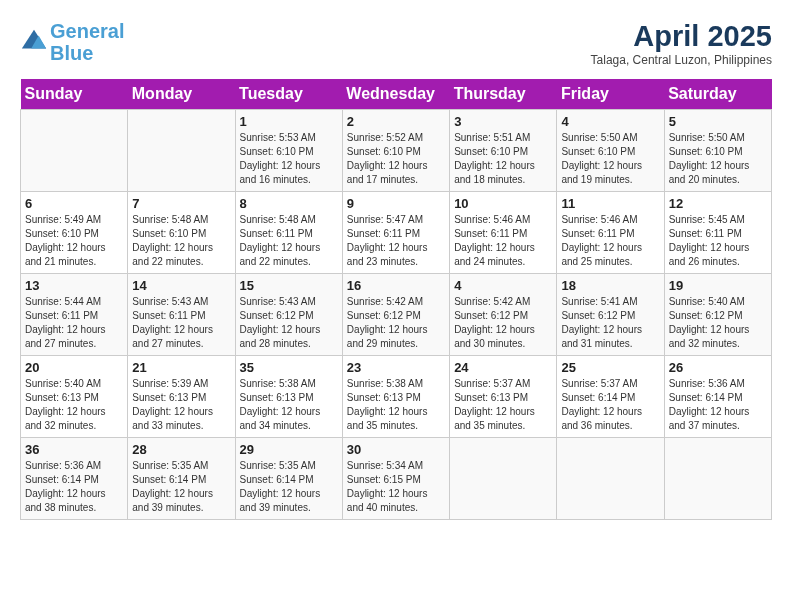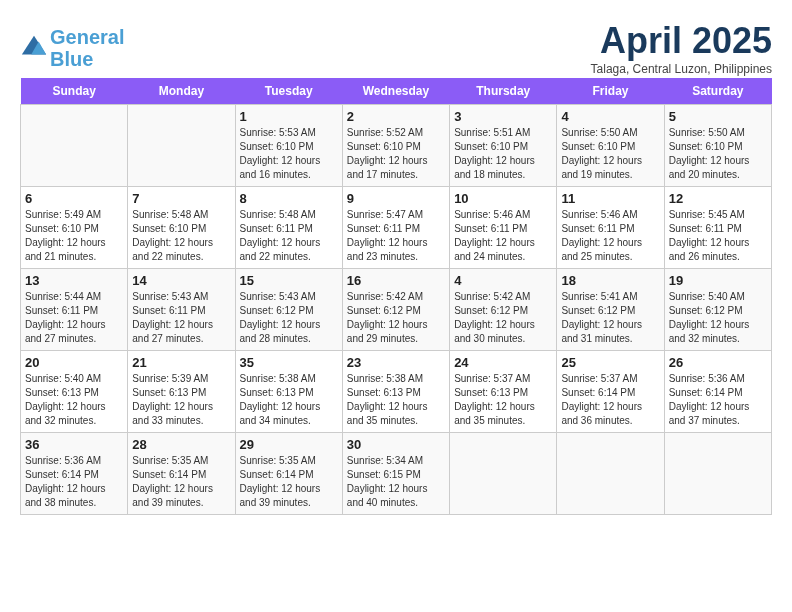--- a/index.html
+++ b/index.html
@@ -6,22 +6,22 @@
     body {
       font-family: Arial, sans-serif;
       background: #fff;
       width: 792px;
       min-height: 612px;
       padding: 20px;
     }
     .header {
       display: flex;
       justify-content: space-between;
-      align-items: center;
-      margin-bottom: 2px;
+      align-items: flex-start;
+      margin-bottom: 12px;
     }
     .logo {
       display: flex;
       align-items: center;
     }
     .logo-text {
       font-size: 20px;
       font-weight: bold;
       color: #1a3a5c;
       line-height: 1.1;
@@ -31,39 +31,39 @@
     }
     .logo-icon {
       width: 28px;
       height: 28px;
       margin-right: 2px;
     }
     .title-block {
       text-align: right;
     }
     .main-title {
-      font-size: 36px;
+      font-size: 29px;
       font-weight: bold;
       color: #1a3a5c;
     }
     .subtitle {
       font-size: 12px;
       color: #444;
     }
     table {
       width: 100%;
       border-collapse: collapse;
       font-size: 11px;
     }
     thead tr th {
-      background-color: #8b5cf6;
+      background-color: #a21caf;
       color: #fff;
       padding: 6px 4px;
-      text-align: center;
-      font-size: 12px;
+      text-align: left;
+      font-size: 16px;
       font-weight: bold;
     }
     tbody tr td {
       border: 1px solid #ccc;
       vertical-align: top;
       padding: 4px;
       width: calc(100% / 7);
       min-height: 80px;
     }
     .day-number {

